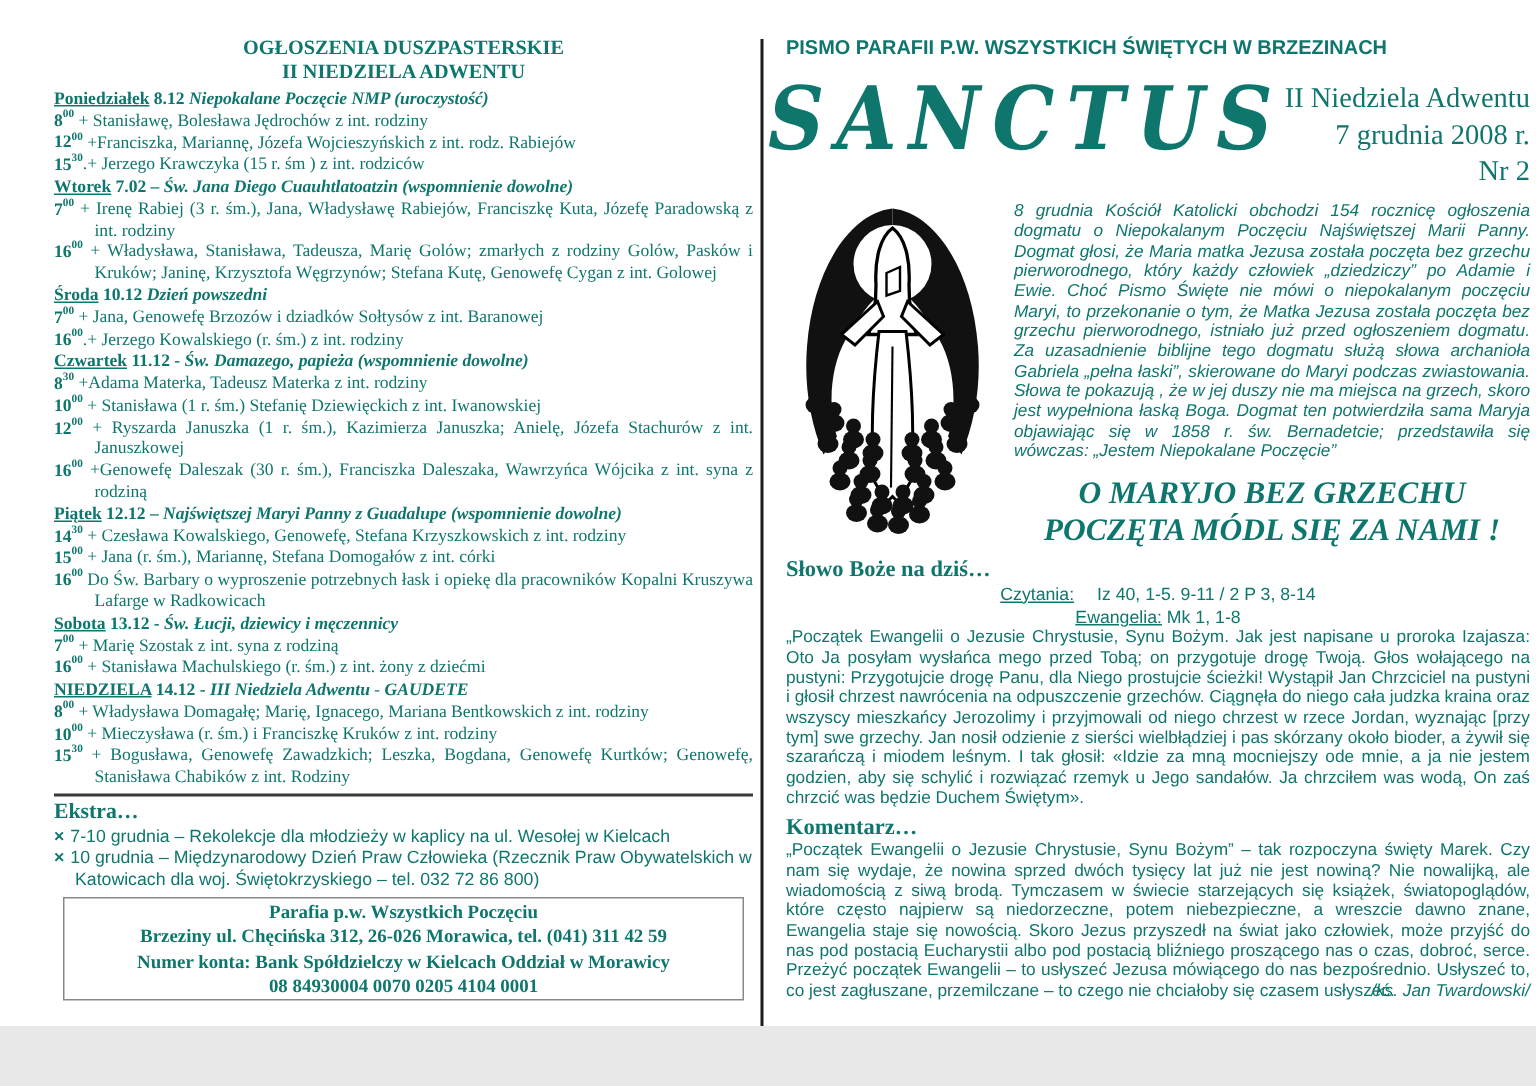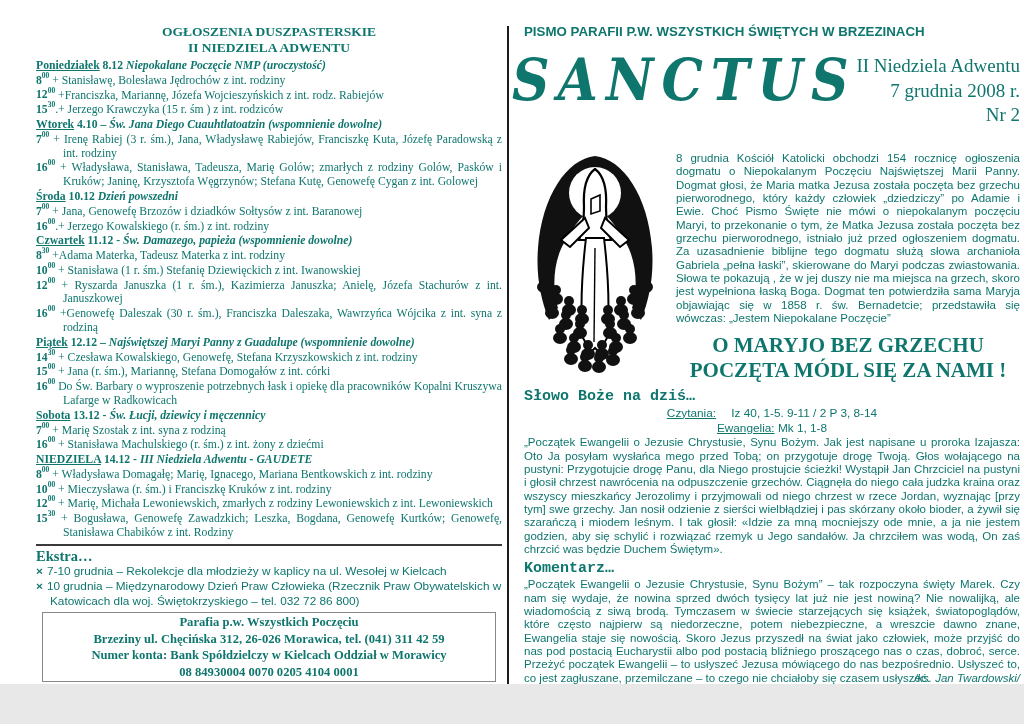--- a/index.html
+++ b/index.html
@@ -24,26 +24,26 @@
            font-weight:bold;font-size:12.6px;line-height:1.3;}
   
   .vdivider{position:absolute;left:507px;top:26px;height:660px;width:0;border-left:2px solid #1c1c1c;}
   
   .col-right{position:absolute;left:524px;top:24px;width:496px;}
   .masthead{font-family:"Liberation Sans",sans-serif;font-weight:bold;font-size:13.3px;line-height:1.2;}
   .logorow{display:flex;align-items:flex-start;justify-content:flex-end;margin-top:10px;}
   .logo{font-family:"DejaVu Serif",serif;font-style:italic;font-weight:bold;font-size:52px;
         line-height:1.05;letter-spacing:8px;transform:scaleY(1.12);transform-origin:top left;}
   .issue{text-align:right;font-size:19px;line-height:1.3;margin-top:4px;white-space:nowrap;}
-  .article{margin-top:24px;}
+  .article{margin-top:7px;font-style:italic;}
   .madonna{float:left;width:142px;height:228px;margin:0 10px 2px 0;}
   .just{font-family:"Liberation Sans",sans-serif;font-size:11.5px;line-height:1.16;
         text-align:justify;margin:0;}
   .prayer{text-align:center;font-weight:bold;font-size:21px;line-height:1.2;margin-top:8px;}
-  .sec-h{clear:both;font-weight:bold;font-size:15px;line-height:1.2;margin-top:4px;font-family:Liberation Mono, monospace;}
+  .sec-h{clear:both;font-weight:bold;font-size:15px;line-height:1.2;margin-top:4px;}
   .readings{font-family:"Liberation Sans",sans-serif;font-size:11.8px;line-height:1.3;text-align:center;}
   .ul{text-decoration:underline;}
   .refs{margin-left:12px;}
   .comment-author{font-family:"Liberation Sans",sans-serif;font-style:italic;font-size:11.5px;
                   text-align:right;margin-top:-13.4px;}
 </style>
 </head>
 <body>
 
 <div class="page">
@@ -51,42 +51,41 @@
   <div class="col-left">
     <div class="lc-title">
       <div>OGŁOSZENIA DUSZPASTERSKIE</div>
       <div>II NIEDZIELA ADWENTU</div>
     </div>
     <div id="schedule">
         <div class="day-heading"><span class="day-name">Poniedziałek</span><span class="day-date"> 8.12</span><span class="day-feast"> Niepokalane Poczęcie NMP (uroczystość)</span></div>
         <div class="intention"><span class="time">8<sup>00</sup></span> + Stanisławę, Bolesława Jędrochów z int. rodziny</div>
         <div class="intention"><span class="time">12<sup>00</sup></span> +Franciszka, Mariannę, Józefa Wojcieszyńskich z int. rodz. Rabiejów</div>
         <div class="intention"><span class="time">15<sup>30</sup></span>.+ Jerzego Krawczyka (15 r. śm ) z int. rodziców</div>
-        <div class="day-heading"><span class="day-name">Wtorek</span><span class="day-date"> 4.10 –</span><span class="day-feast"> Św. Jana Diego Cuauhtlatoatzin (wspomnienie dowolne)</span></div>
+        <div class="day-heading"><span class="day-name">Wtorek</span><span class="day-date"> 7.02 –</span><span class="day-feast"> Św. Jana Diego Cuauhtlatoatzin (wspomnienie dowolne)</span></div>
         <div class="intention"><span class="time">7<sup>00</sup></span> + Irenę Rabiej (3 r. śm.), Jana, Władysławę Rabiejów, Franciszkę Kuta, Józefę Paradowską z int. rodziny</div>
         <div class="intention"><span class="time">16<sup>00</sup></span> + Władysława, Stanisława, Tadeusza, Marię Golów; zmarłych z rodziny Golów, Pasków i Kruków; Janinę, Krzysztofa Węgrzynów; Stefana Kutę, Genowefę Cygan z int. Golowej</div>
         <div class="day-heading"><span class="day-name">Środa</span><span class="day-date"> 10.12</span><span class="day-feast"> Dzień powszedni</span></div>
         <div class="intention"><span class="time">7<sup>00</sup></span> + Jana, Genowefę Brzozów i dziadków Sołtysów z int. Baranowej</div>
         <div class="intention"><span class="time">16<sup>00</sup></span>.+ Jerzego Kowalskiego (r. śm.) z int. rodziny</div>
         <div class="day-heading"><span class="day-name">Czwartek</span><span class="day-date"> 11.12 -</span><span class="day-feast"> Św. Damazego, papieża (wspomnienie dowolne)</span></div>
         <div class="intention"><span class="time">8<sup>30</sup></span> +Adama Materka, Tadeusz Materka z int. rodziny</div>
         <div class="intention"><span class="time">10<sup>00</sup></span> + Stanisława (1 r. śm.) Stefanię Dziewięckich z int. Iwanowskiej</div>
         <div class="intention"><span class="time">12<sup>00</sup></span> + Ryszarda Januszka (1 r. śm.), Kazimierza Januszka; Anielę, Józefa Stachurów z int. Januszkowej</div>
         <div class="intention"><span class="time">16<sup>00</sup></span> +Genowefę Daleszak (30 r. śm.), Franciszka Daleszaka, Wawrzyńca Wójcika z int. syna z rodziną</div>
         <div class="day-heading"><span class="day-name">Piątek</span><span class="day-date"> 12.12 –</span><span class="day-feast"> Najświętszej Maryi Panny z Guadalupe (wspomnienie dowolne)</span></div>
         <div class="intention"><span class="time">14<sup>30</sup></span> + Czesława Kowalskiego, Genowefę, Stefana Krzyszkowskich z int. rodziny</div>
         <div class="intention"><span class="time">15<sup>00</sup></span> + Jana (r. śm.), Mariannę, Stefana Domogałów z int. córki</div>
         <div class="intention"><span class="time">16<sup>00</sup></span> Do Św. Barbary o wyproszenie potrzebnych łask i opiekę dla pracowników Kopalni Kruszywa Lafarge w Radkowicach</div>
         <div class="day-heading"><span class="day-name">Sobota</span><span class="day-date"> 13.12 -</span><span class="day-feast"> Św. Łucji, dziewicy i męczennicy</span></div>
         <div class="intention"><span class="time">7<sup>00</sup></span> + Marię Szostak z int. syna z rodziną</div>
         <div class="intention"><span class="time">16<sup>00</sup></span> + Stanisława Machulskiego (r. śm.) z int. żony z dziećmi</div>
         <div class="day-heading"><span class="day-name">NIEDZIELA</span><span class="day-date"> 14.12 -</span><span class="day-feast"> III Niedziela Adwentu - GAUDETE</span></div>
         <div class="intention"><span class="time">8<sup>00</sup></span> + Władysława Domagałę; Marię, Ignacego, Mariana Bentkowskich z int. rodziny</div>
         <div class="intention"><span class="time">10<sup>00</sup></span> + Mieczysława (r. śm.) i Franciszkę Kruków z int. rodziny</div>
-        <div class="intention"><span class="time">12<sup>00</sup></span> + Marię, Michała Lewoniewskich, zmarłych z rodziny Lewoniewskich z int. Lewoniewskich</div>
         <div class="intention"><span class="time">15<sup>30</sup></span> + Bogusława, Genowefę Zawadzkich; Leszka, Bogdana, Genowefę Kurtków; Genowefę, Stanisława Chabików z int. Rodziny</div>
       </div>
     <hr class="rule">
     <div>
       <div class="extra-h">Ekstra…</div>
       <div id="extra-list">
           <div class="extra-item"><span class="bullet">×</span>7-10 grudnia – Rekolekcje dla młodzieży w kaplicy na ul. Wesołej w Kielcach</div>
           <div class="extra-item"><span class="bullet">×</span>10 grudnia – Międzynarodowy Dzień Praw Człowieka (Rzecznik Praw Obywatelskich w Katowicach dla woj. Świętokrzyskiego – tel. 032 72 86 800)</div>
         </div>
     </div>

